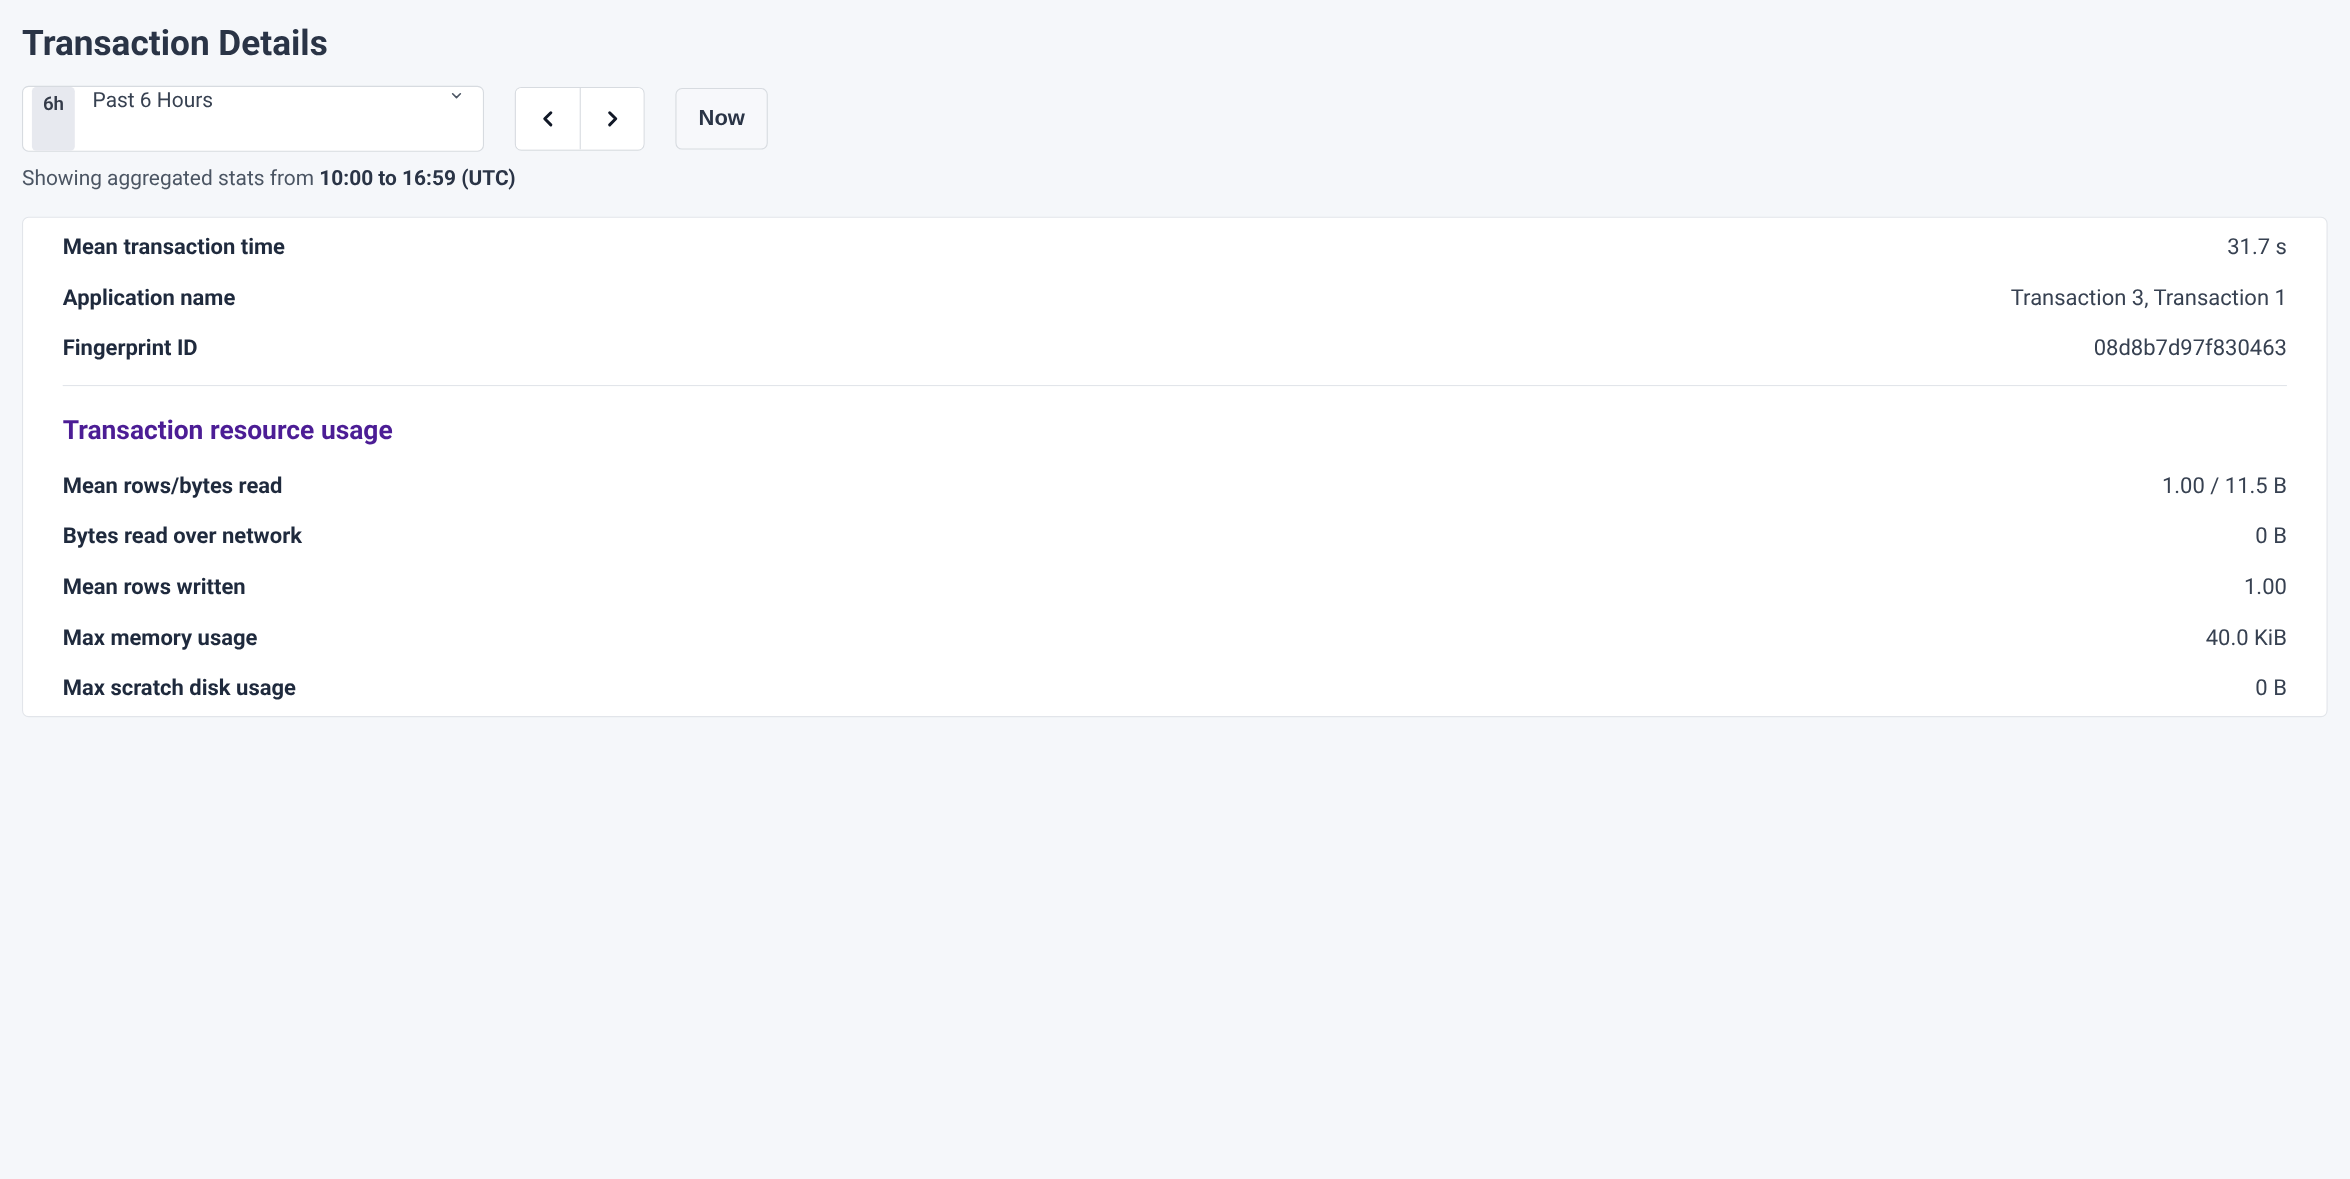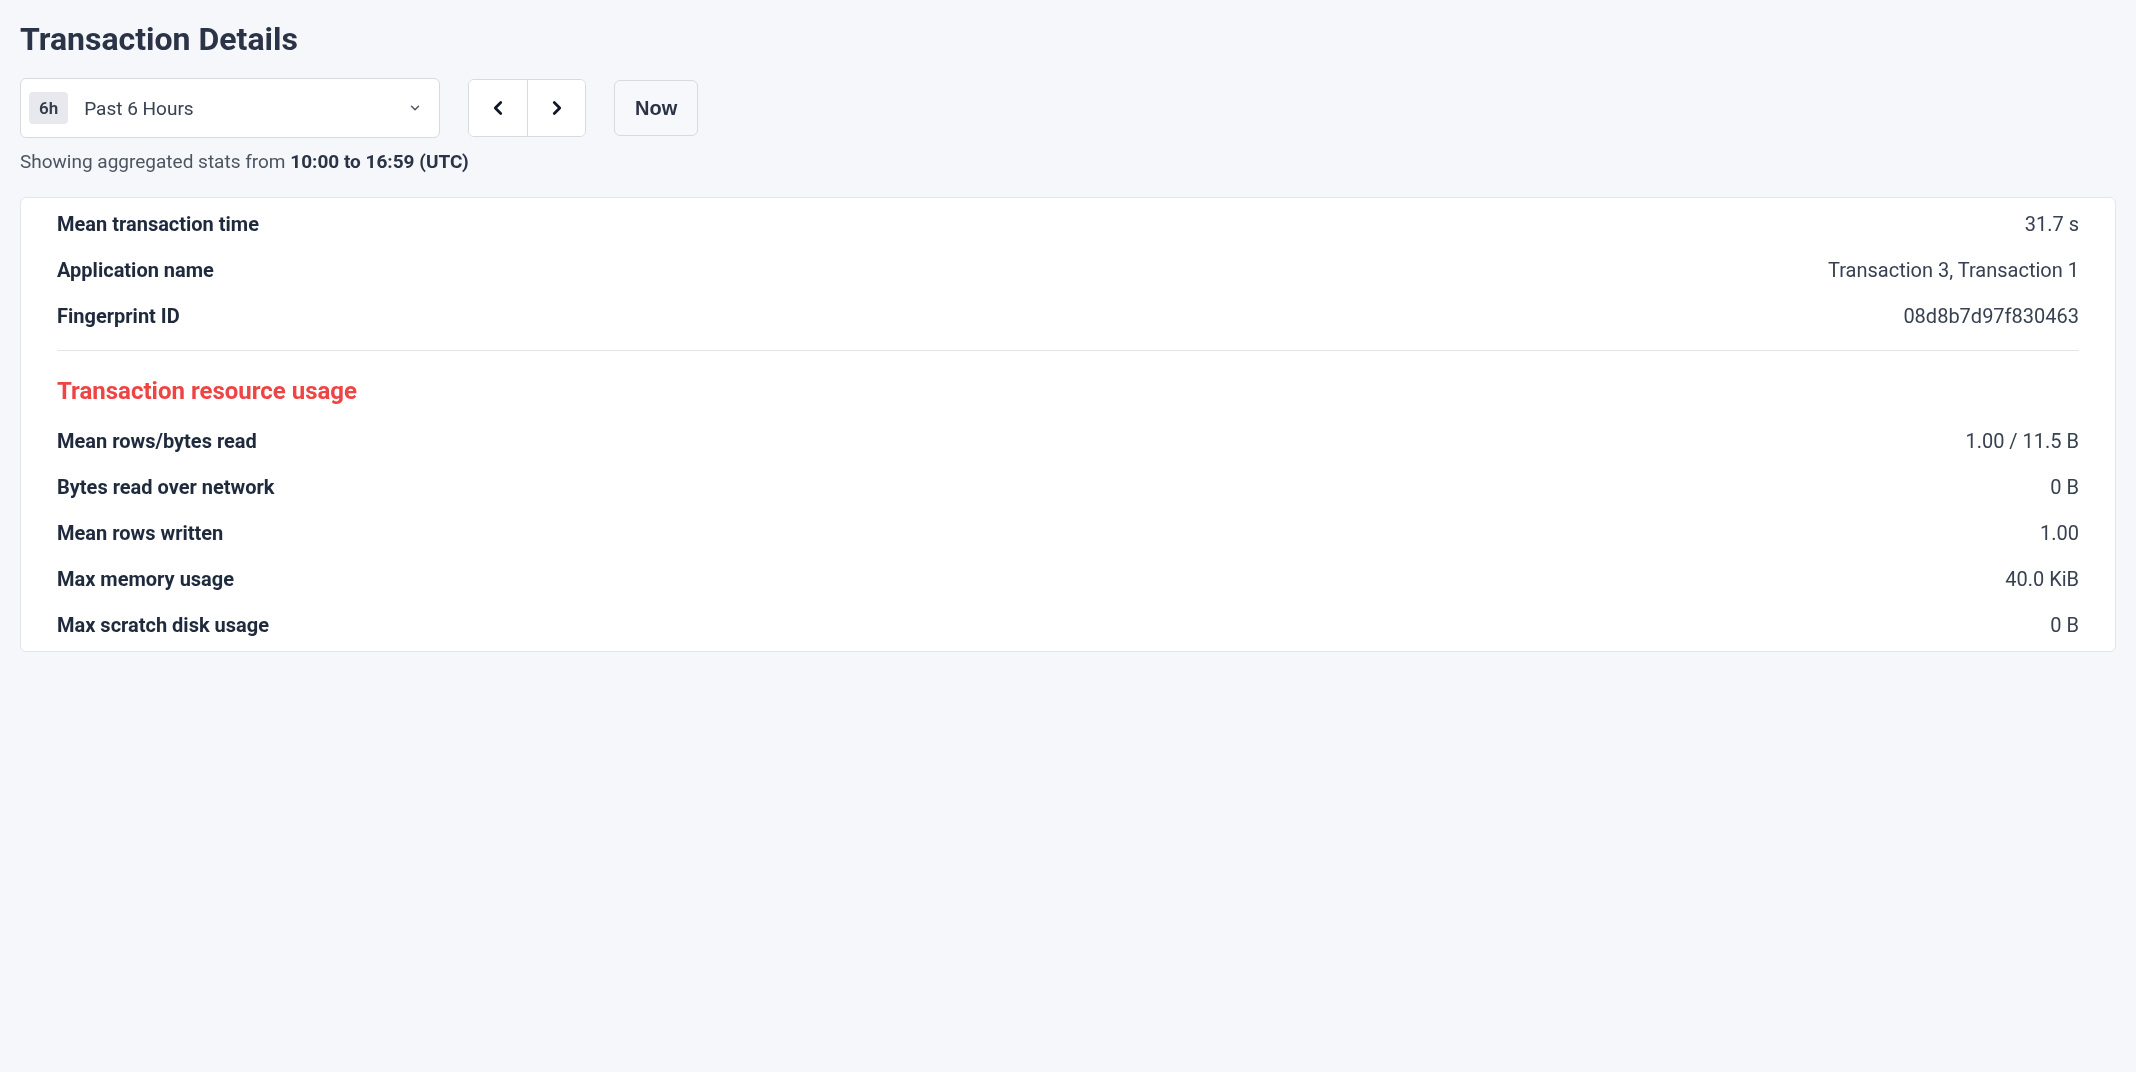--- a/index.html
+++ b/index.html
@@ -17,21 +17,20 @@
     margin-bottom: 20px;
   }
   .toolbar {
     display: flex;
     align-items: center;
     gap: 28px;
     margin-bottom: 12px;
   }
   .time-select {
     display: flex;
-    align-items: center;
     background: #fff;
     border: 1px solid #d7dbe0;
     border-radius: 6px;
     height: 60px;
     padding: 0 16px 0 8px;
     min-width: 420px;
     cursor: pointer;
     position: relative;
   }
   .time-select .badge {
@@ -133,21 +132,21 @@
     text-align: left;
   }
   .divider {
     border: none;
     border-top: 1px solid #e2e5ea;
     margin: 8px 0 26px 0;
   }
   .section-title {
     font-size: 24px;
     font-weight: 700;
-    color: #ef4444;
+    color: #4c1d95;
     margin-bottom: 24px;
   }
   svg { display: block; }
 </style>
 </head>
 <body>
 
 <h1 class="page-title">Transaction Details</h1>
 
 <div class="toolbar">

